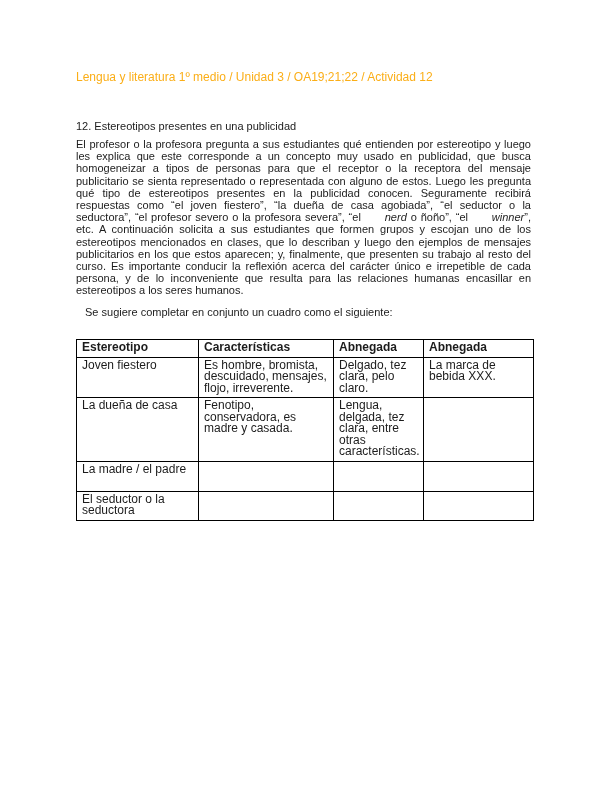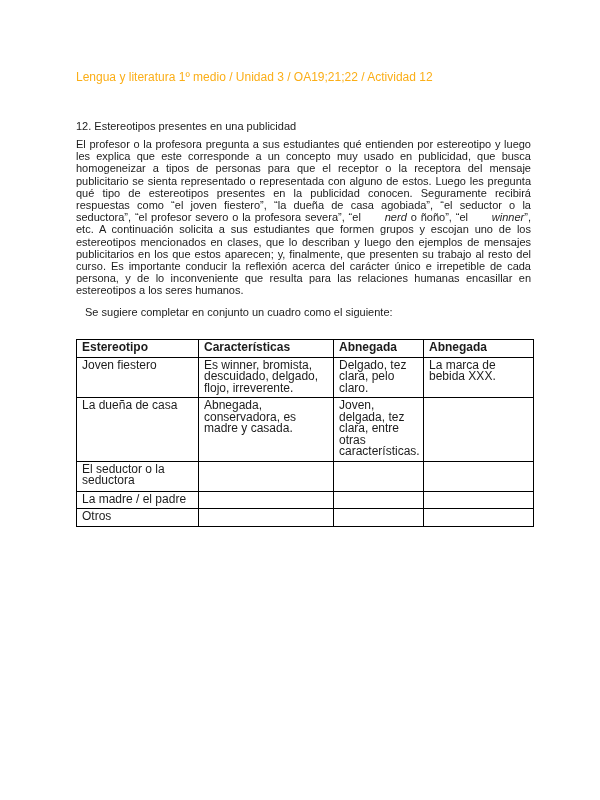--- a/index.html
+++ b/index.html
@@ -119,44 +119,38 @@
         <tr>
           <th>Estereotipo</th>
           <th>Características</th>
           <th>Abnegada</th>
           <th>Abnegada</th>
         </tr>
       </thead>
       <tbody>
           <tr>
             <td>Joven fiestero</td>
-            <td>Es winner, bromista, descuidado, delgado, flojo, irreverente.</td>
+            <td>Es hombre, bromista, descuidado, mensajes, flojo, irreverente.</td>
             <td>Delgado, tez clara, pelo claro.</td>
             <td>La marca de bebida XXX.</td>
           </tr>
           <tr>
             <td>La dueña de casa</td>
-            <td>Abnegada, conservadora, es madre y casada.</td>
-            <td>Joven, delgada, tez clara, entre otras características.</td>
-            <td></td>
-          </tr>
-          <tr>
-            <td>El seductor o la seductora</td>
-            <td></td>
-            <td></td>
+            <td>Fenotipo, conservadora, es madre y casada.</td>
+            <td>Lengua, delgada, tez clara, entre otras características.</td>
             <td></td>
           </tr>
           <tr>
             <td>La madre / el padre</td>
             <td></td>
             <td></td>
             <td></td>
           </tr>
           <tr>
-            <td>Otros</td>
+            <td>El seductor o la seductora</td>
             <td></td>
             <td></td>
             <td></td>
           </tr>
         </tbody>
     </table>
   </div>
 
 </div>
 

